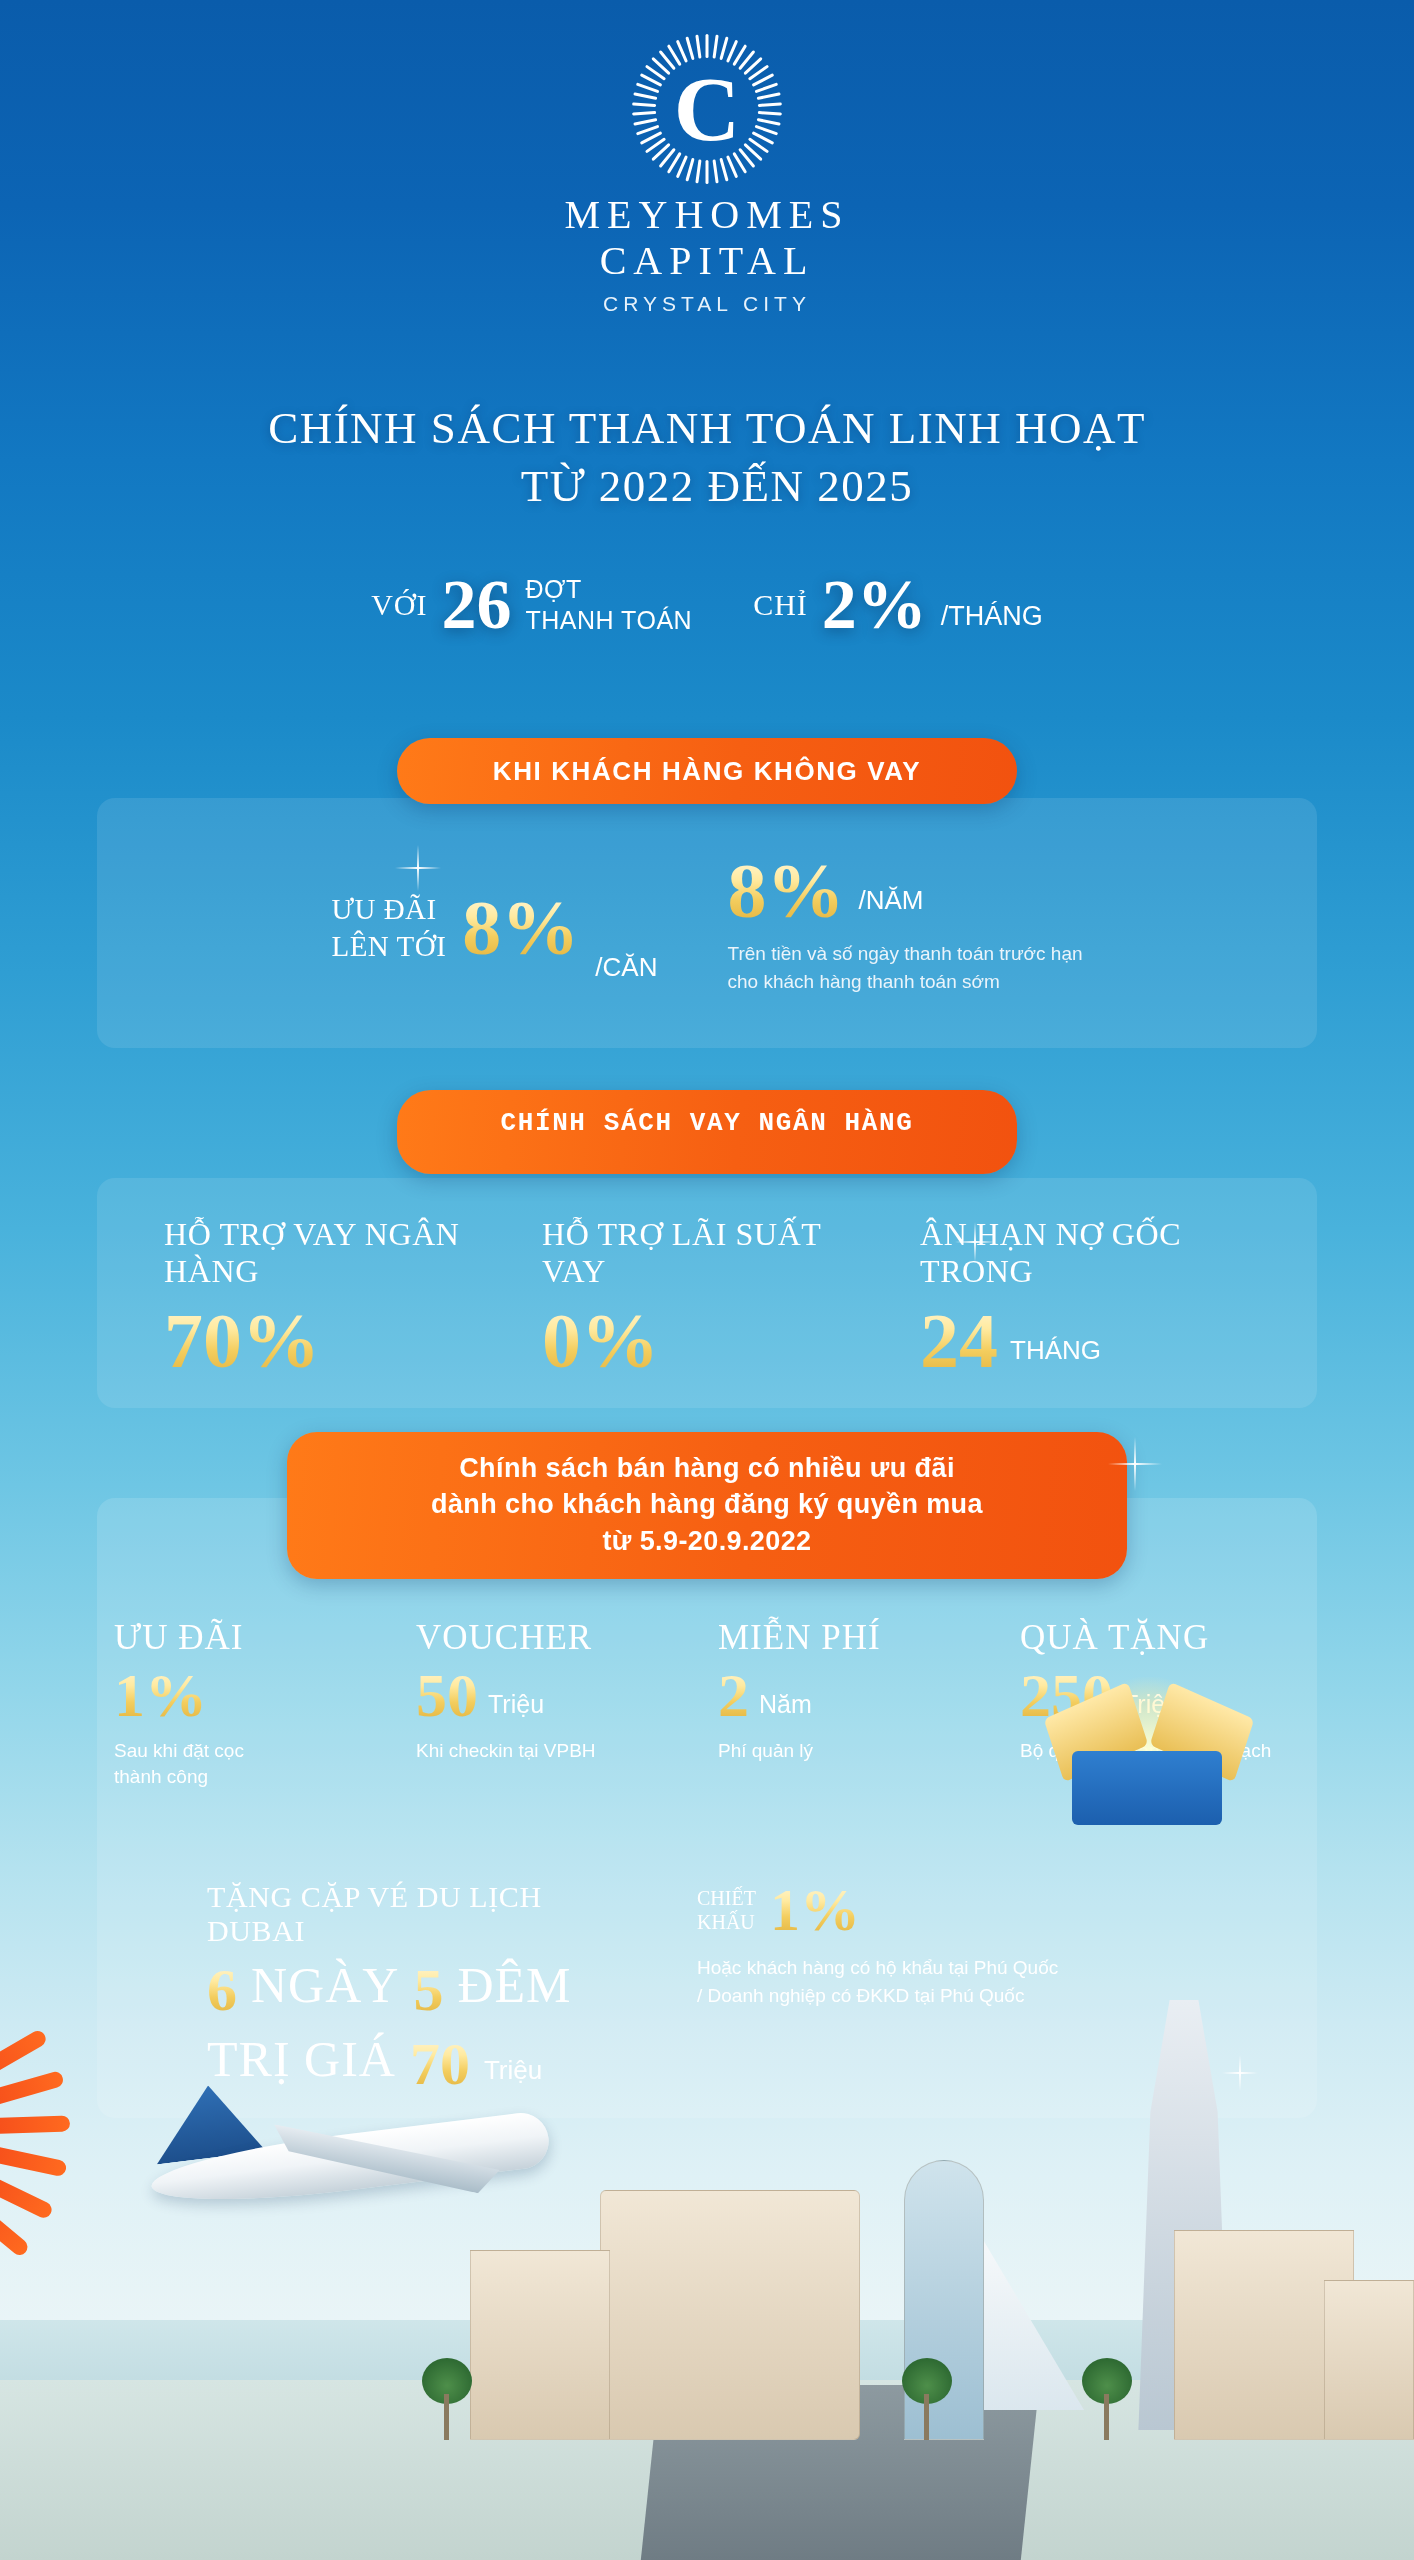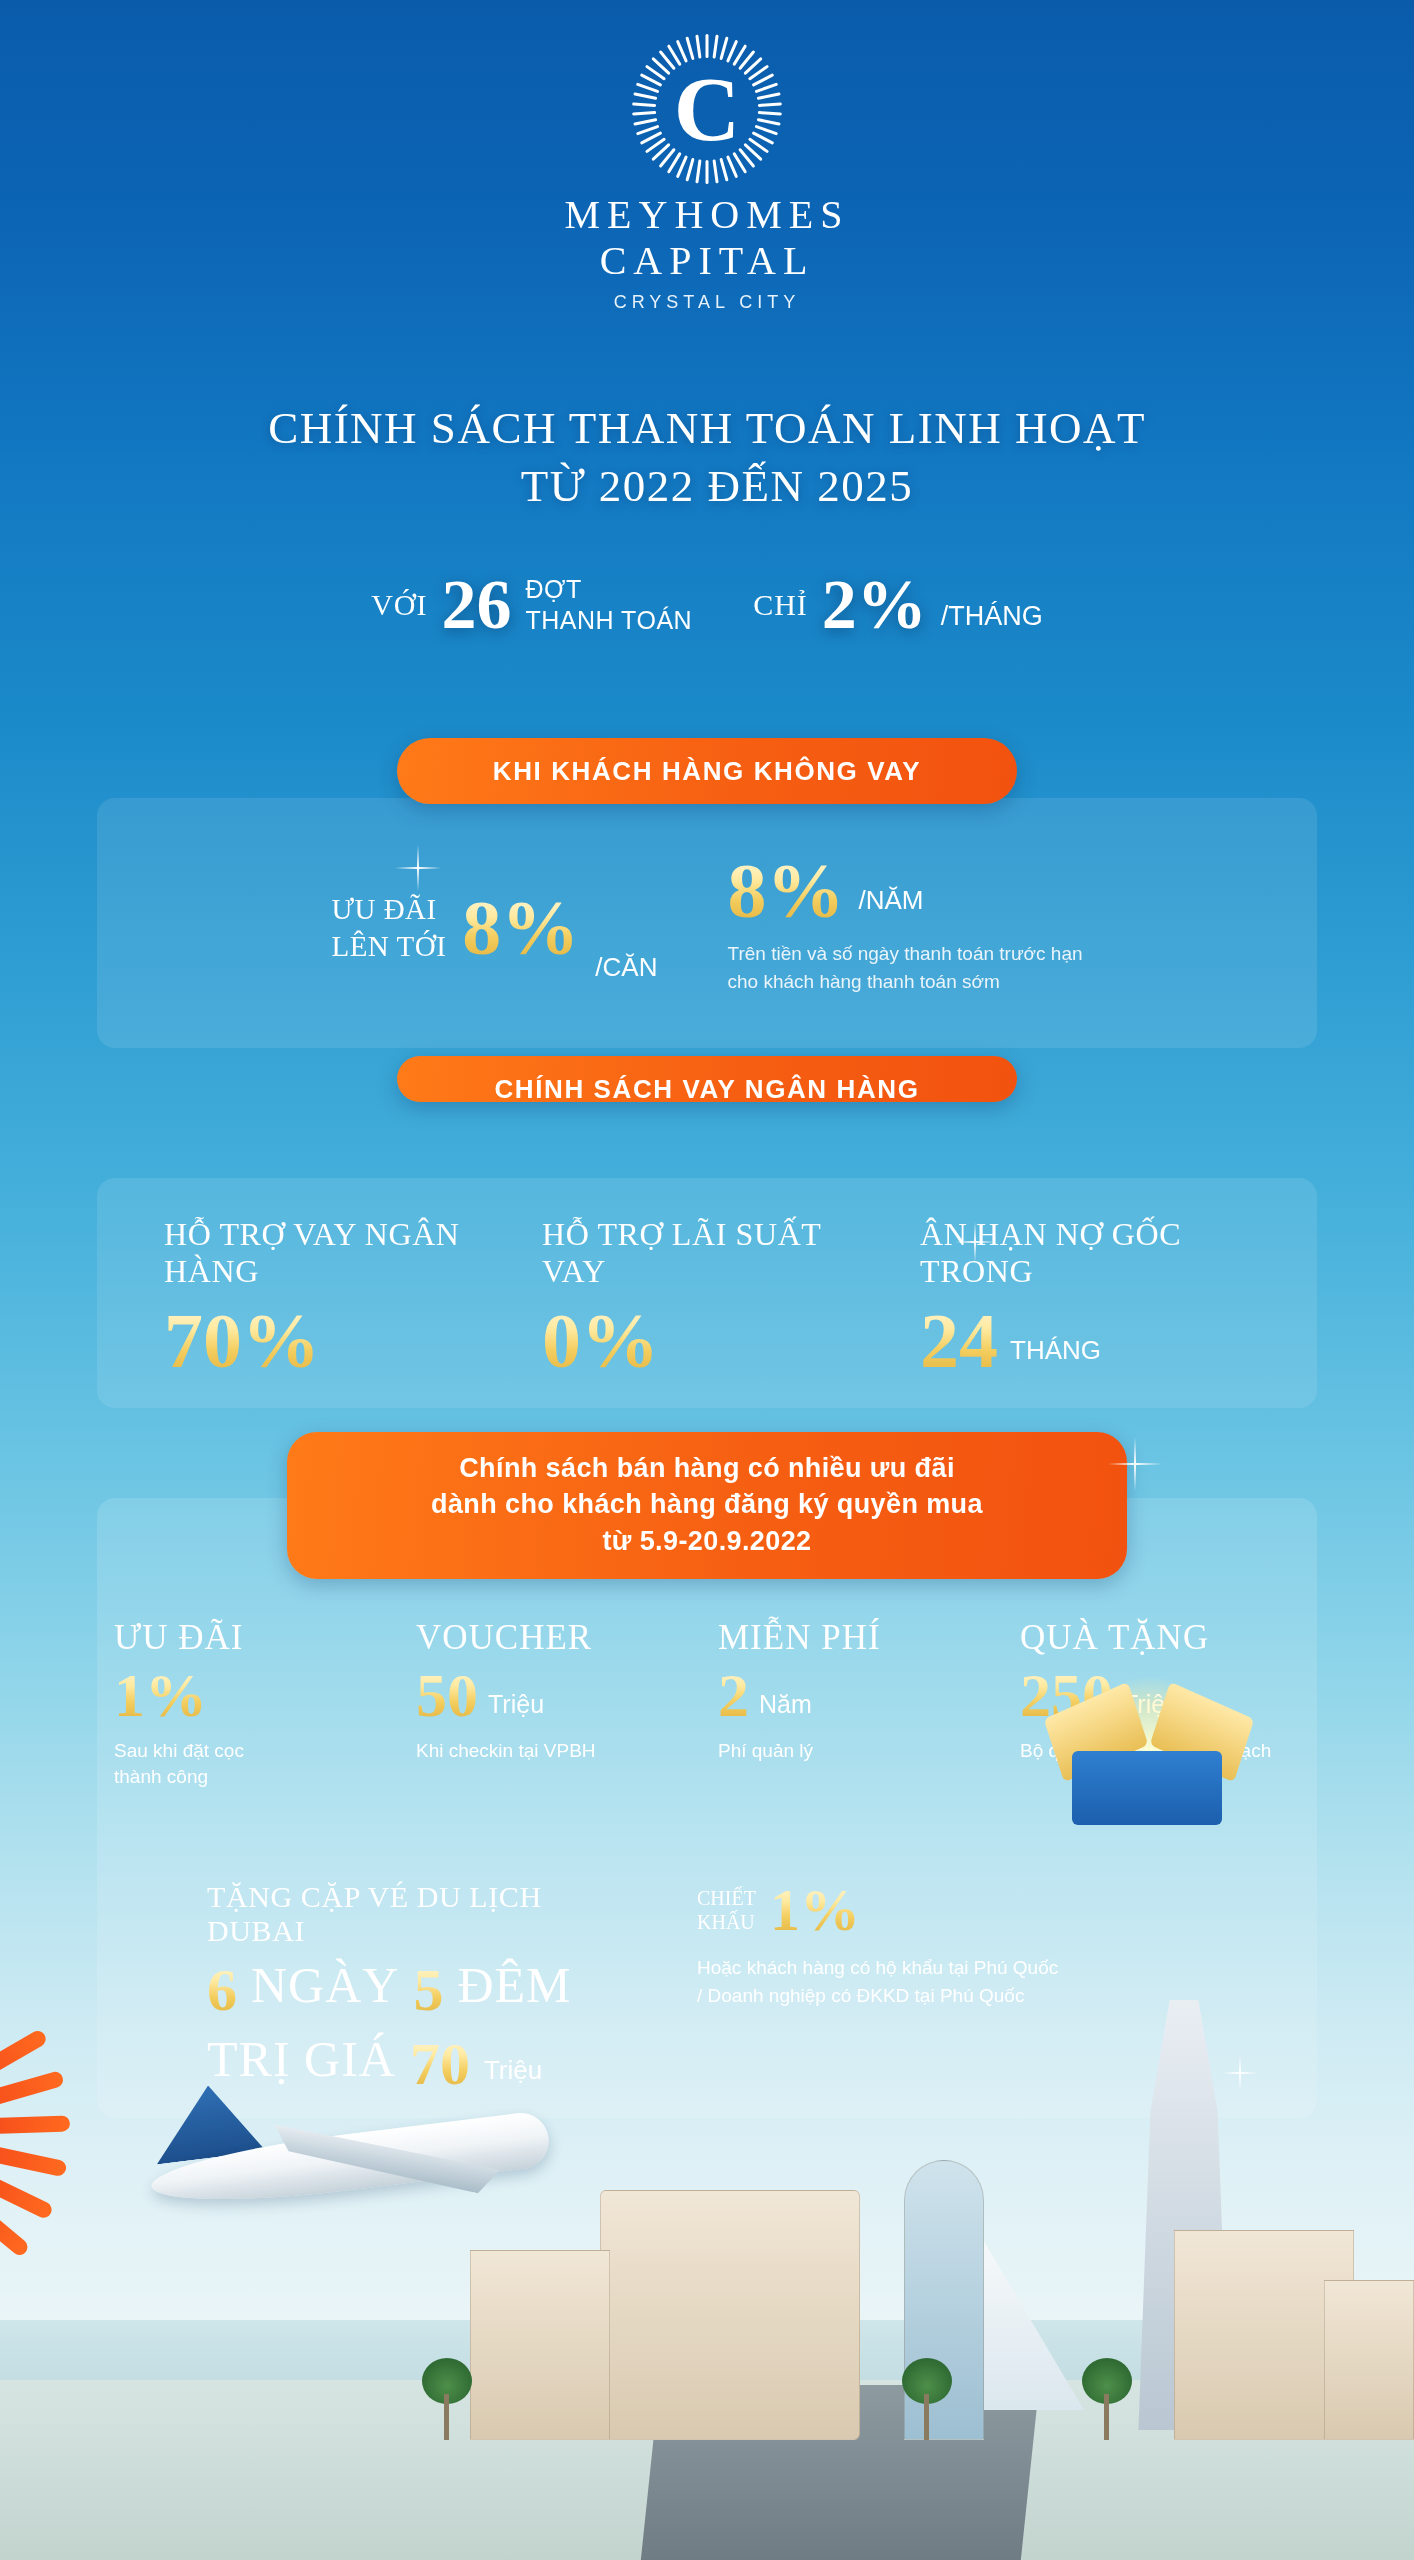--- a/index.html
+++ b/index.html
@@ -85,21 +85,21 @@
     font-family: "Liberation Serif", serif;
     font-size: 40px;
     letter-spacing: 7px;
     line-height: 1.16;
     text-align: center;
     font-weight: 400;
   }
   .logo-sub {
     margin-top: 7px;
     color: #e7f2fb;
-    font-size: 18px;
+    font-size: 21px;
     letter-spacing: 5px;
     text-align: center;
   }
 
   
   .headline {
     position: absolute;
     top: 400px; left: 0; right: 0;
     text-align: center;
     color: #fff;
@@ -161,25 +161,26 @@
     box-shadow: 0 6px 20px rgba(0,40,90,.25);
   }
   .pill-1 {
     top: 738px;
     width: 620px;
     height: 66px;
     line-height: 66px;
     font-size: 26px;
   }
   .pill-2 {
-    top: 1056px;
+    top: 1090px;
     width: 620px;
-    height: 46px;
+    height: 84px;
     line-height: 66px;
     font-size: 26px;
+    font-family: Liberation Mono, monospace;
   }
   .pill-3 {
     top: 1432px;
     width: 840px;
     padding: 18px 0 20px;
     font-size: 27px;
     line-height: 1.35;
     border-radius: 30px;
     letter-spacing: .4px;
     font-weight: 700;

